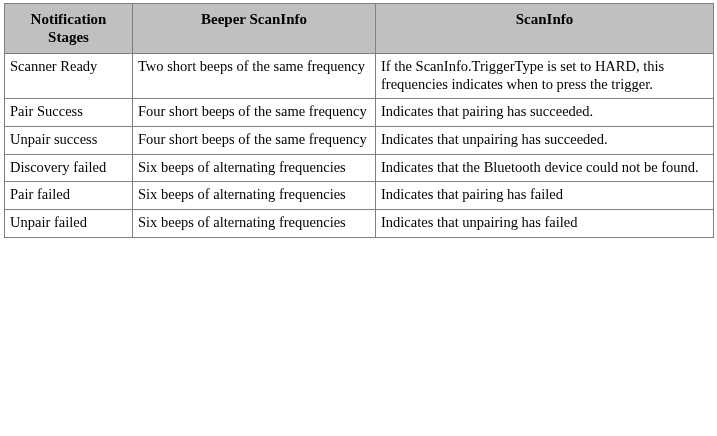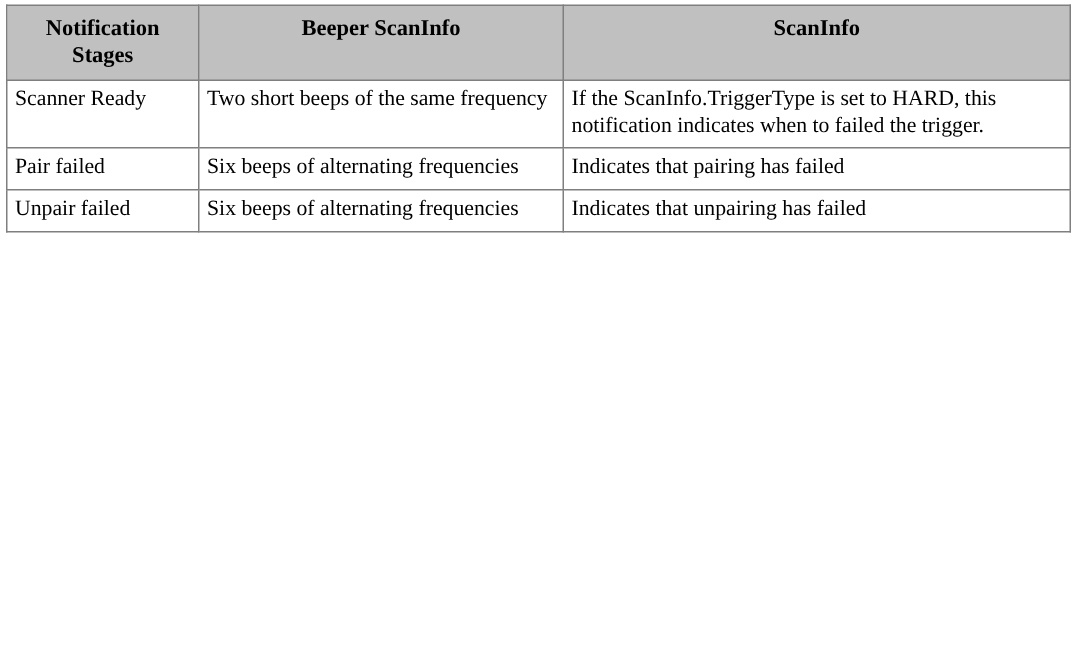--- a/index.html
+++ b/index.html
@@ -64,21 +64,36 @@
       <tr>
         <th>Notification Stages</th>
         <th>Beeper ScanInfo</th>
         <th>ScanInfo</th>
       </tr>
     </thead>
     <tbody>
       <tr>
         <td class="stage-cell">Scanner Ready</td>
         <td class="seq-cell">Two short beeps of the same frequency</td>
-        <td class="rem-cell">If the ScanInfo.TriggerType is set to HARD, this notification indicates when to failed the trigger.</td>
+        <td class="rem-cell">If the ScanInfo.TriggerType is set to HARD, this frequencies indicates when to press the trigger.</td>
+      </tr>
+      <tr>
+        <td class="stage-cell">Pair Success</td>
+        <td class="seq-cell">Four short beeps of the same frequency</td>
+        <td class="rem-cell">Indicates that pairing has succeeded.</td>
+      </tr>
+      <tr>
+        <td class="stage-cell">Unpair success</td>
+        <td class="seq-cell">Four short beeps of the same frequency</td>
+        <td class="rem-cell">Indicates that unpairing has succeeded.</td>
+      </tr>
+      <tr>
+        <td class="stage-cell">Discovery failed</td>
+        <td class="seq-cell">Six beeps of alternating frequencies</td>
+        <td class="rem-cell">Indicates that the Bluetooth device could not be found.</td>
       </tr>
       <tr>
         <td class="stage-cell">Pair failed</td>
         <td class="seq-cell">Six beeps of alternating frequencies</td>
         <td class="rem-cell">Indicates that pairing has failed</td>
       </tr>
       <tr>
         <td class="stage-cell">Unpair failed</td>
         <td class="seq-cell">Six beeps of alternating frequencies</td>
         <td class="rem-cell">Indicates that unpairing has failed</td>

